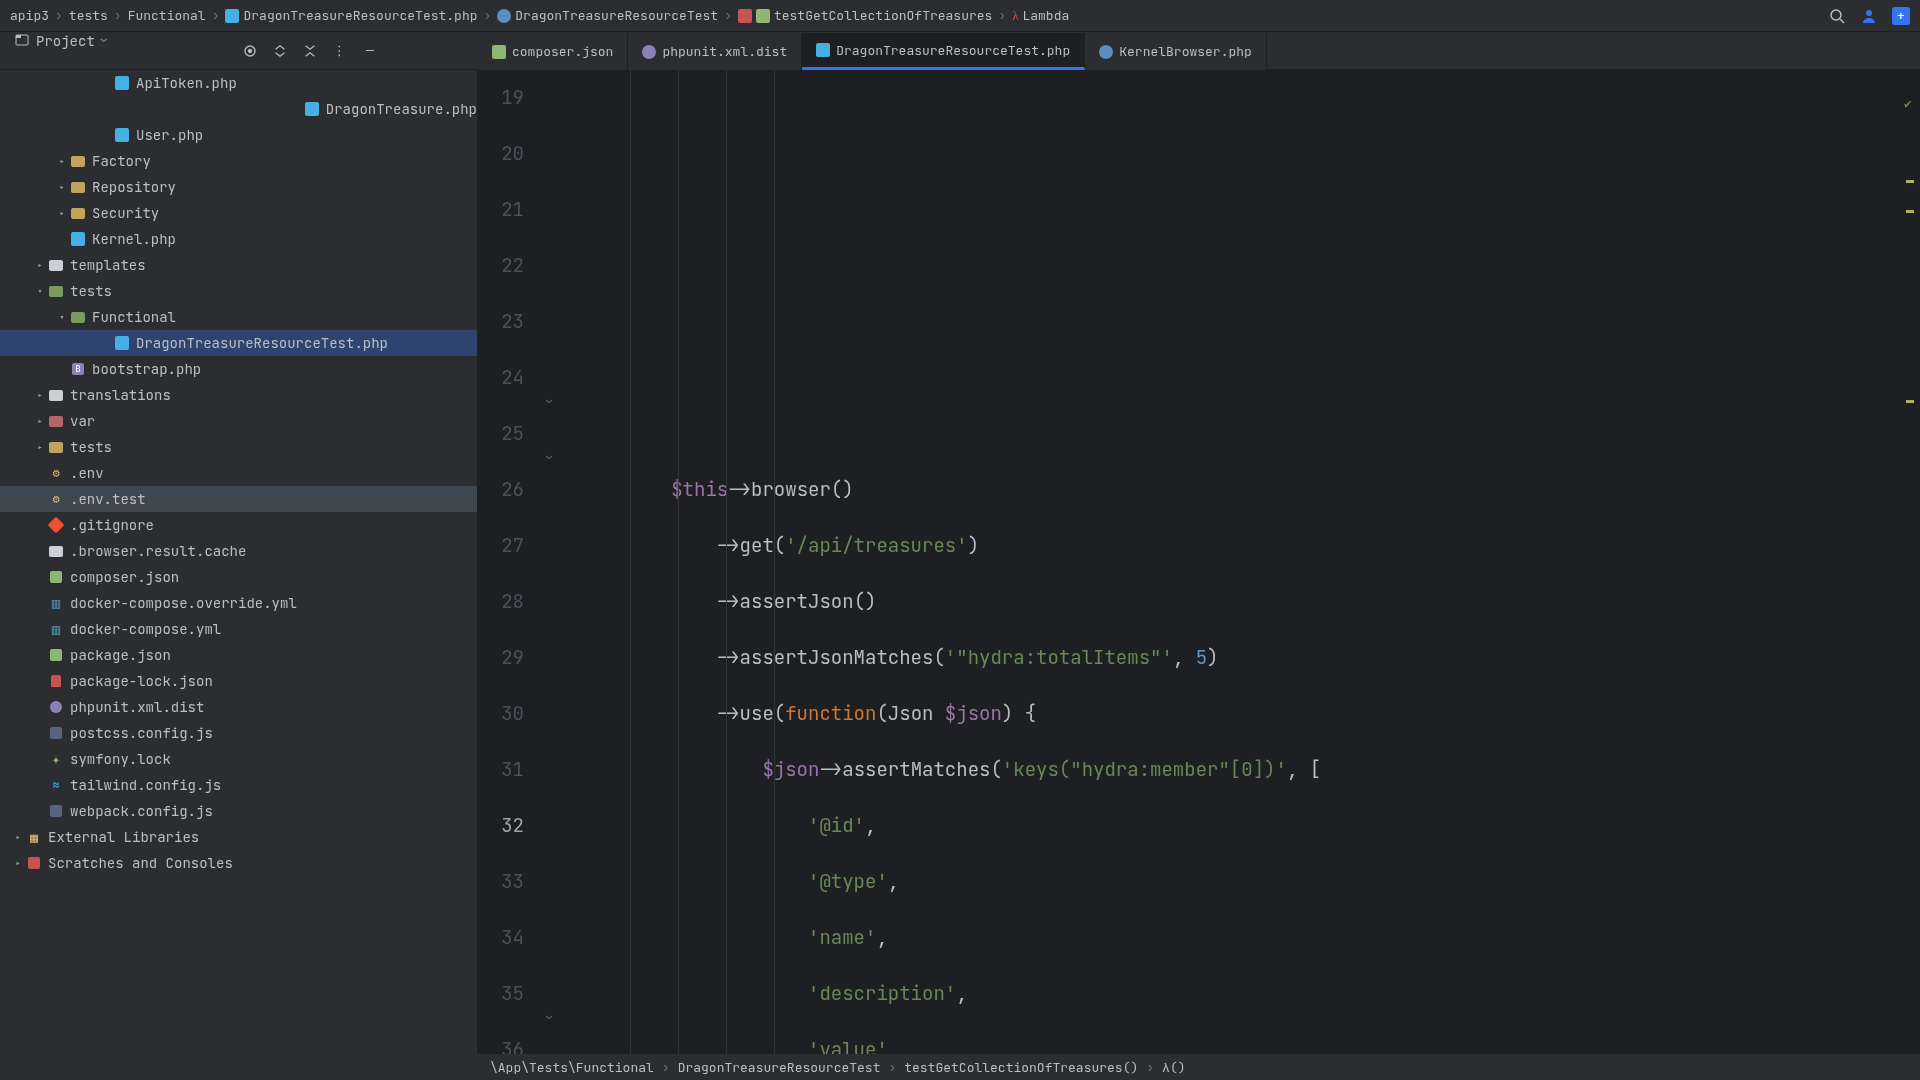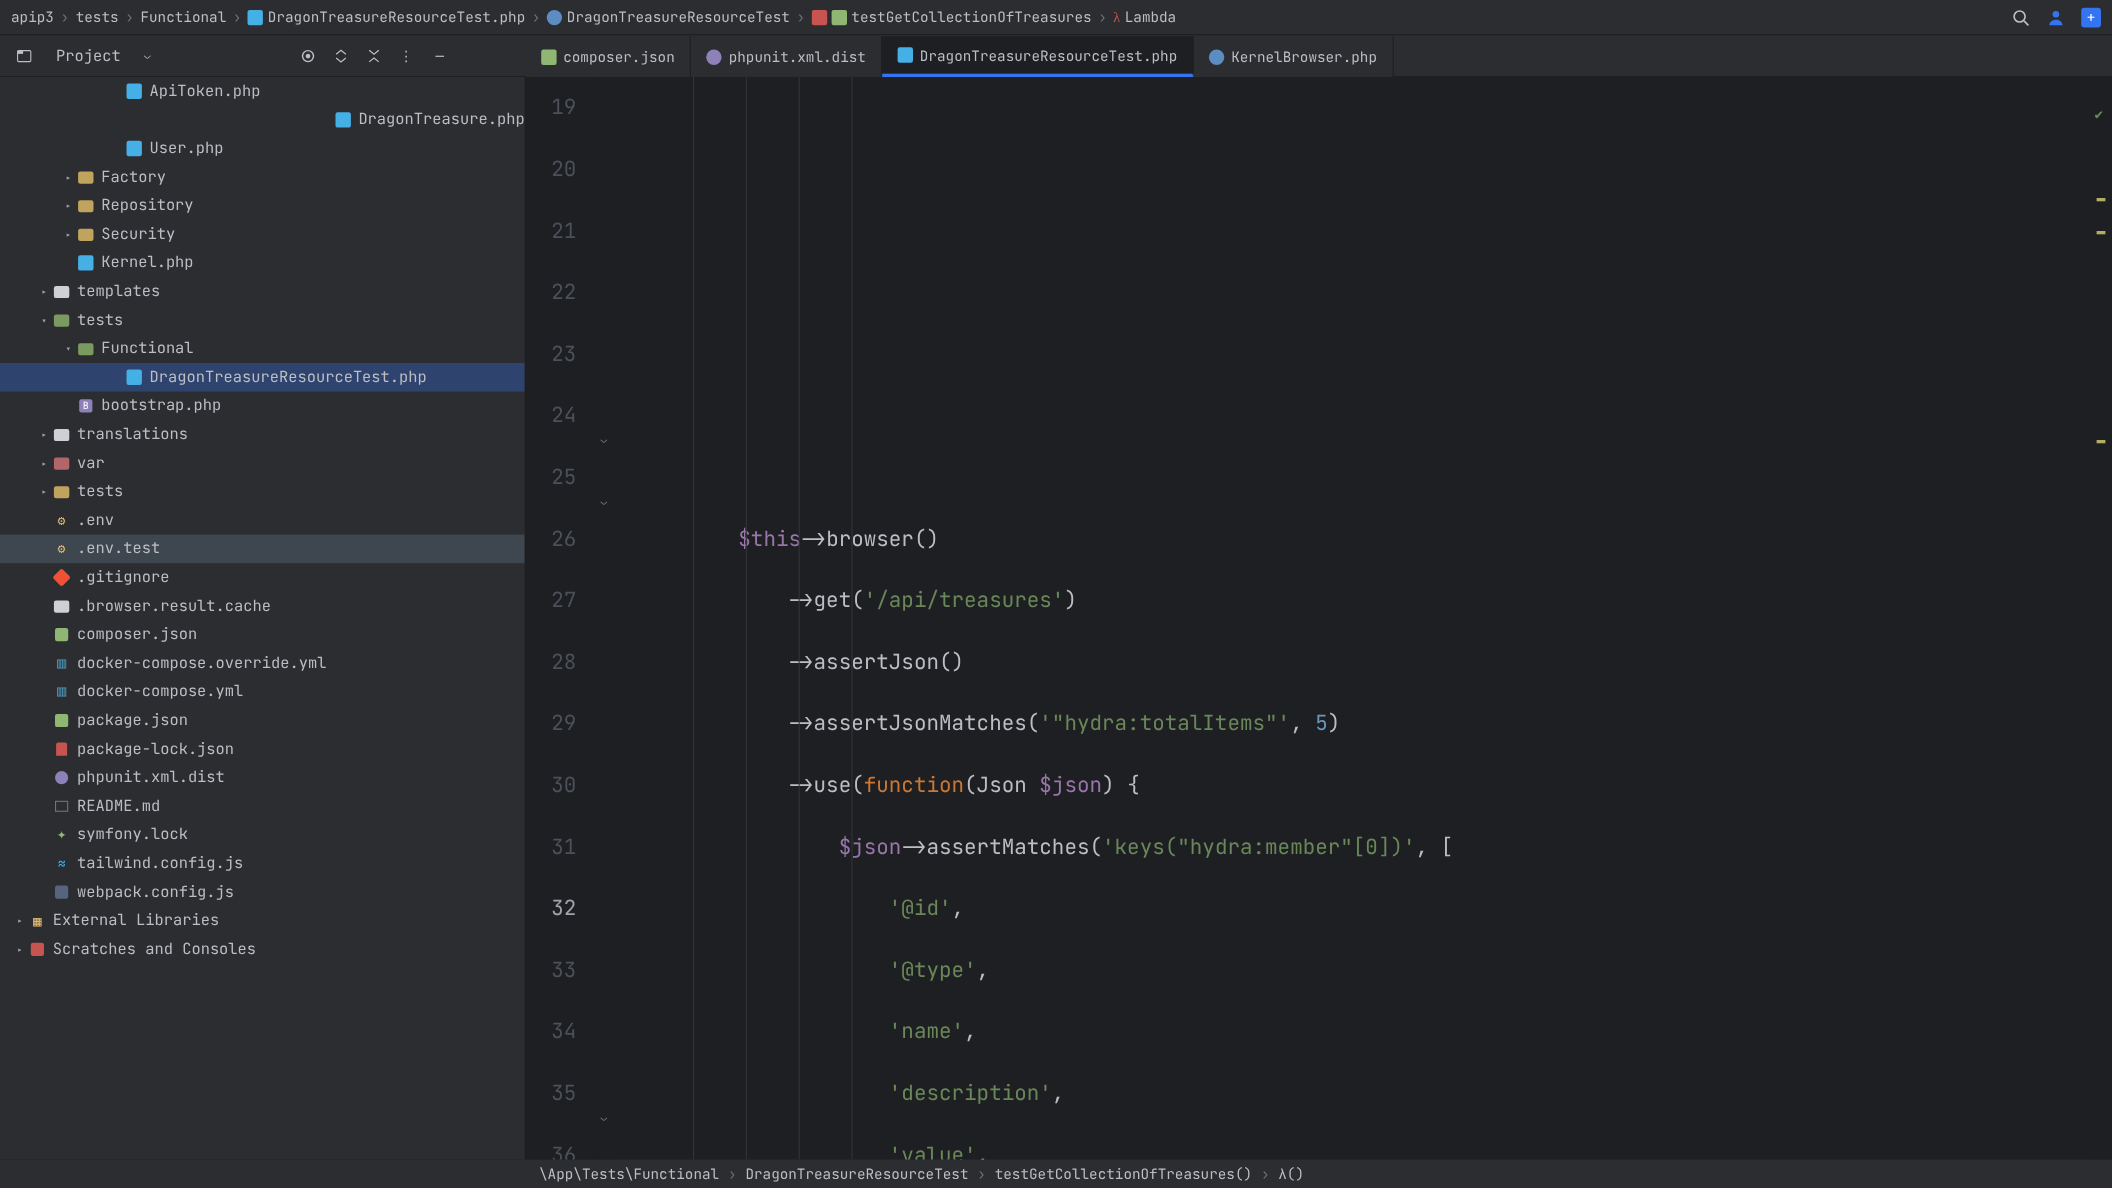--- a/index.html
+++ b/index.html
@@ -36,22 +36,21 @@
 
 .toolbar {
   display: flex;
   align-items: center;
   height: 38px;
   background: #2b2d30;
   border-bottom: 1px solid #1e1f22;
 }
 .project-selector {
   display: flex;
-  align-items: center;
-  gap: 21px;
+  gap: 6px;
   padding: 0 14px;
   height: 100%;
   font-size: 14px;
 }
 .toolbar-icons {
   display: flex;
   gap: 12px;
   margin-left: auto;
   margin-right: 10px;
 }
@@ -476,23 +475,23 @@
       <div class="tree-row" style="padding-left: 34px;">
         <span class="tree-chevron"></span>
         <span class="tree-icon">
           <span class="tab-icon-purple" style="width:12px;height:12px;display:inline-block;"></span>
         </span>
         <span class="tree-label">phpunit.xml.dist</span>
       </div>
       <div class="tree-row" style="padding-left: 34px;">
         <span class="tree-chevron"></span>
         <span class="tree-icon">
-          <span class="icon-md"></span>
-        </span>
-        <span class="tree-label">README.md</span>
+          <span class="icon-js"></span>
+        </span>
+        <span class="tree-label">postcss.config.js</span>
       </div>
       <div class="tree-row" style="padding-left: 34px;">
         <span class="tree-chevron"></span>
         <span class="tree-icon">
           <span class="icon-sym">✦</span>
         </span>
         <span class="tree-label">symfony.lock</span>
       </div>
       <div class="tree-row" style="padding-left: 34px;">
         <span class="tree-chevron"></span>

